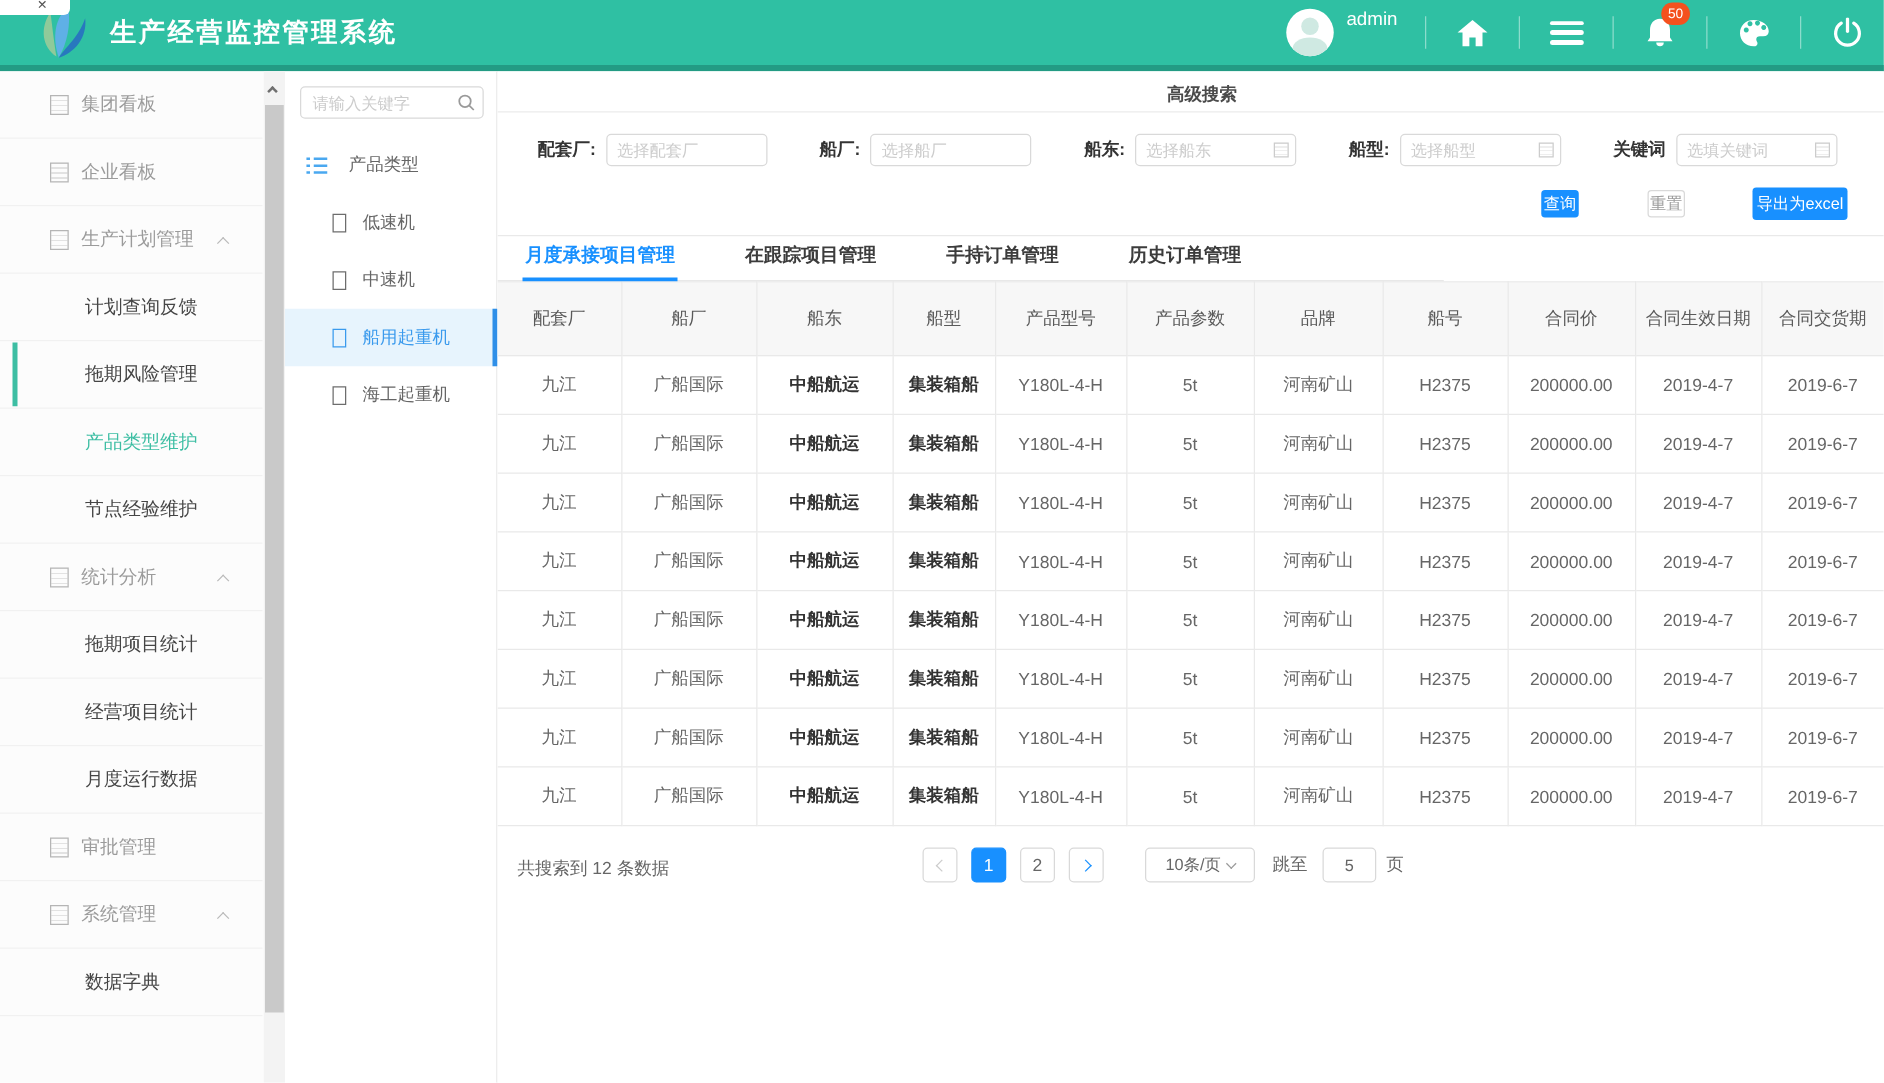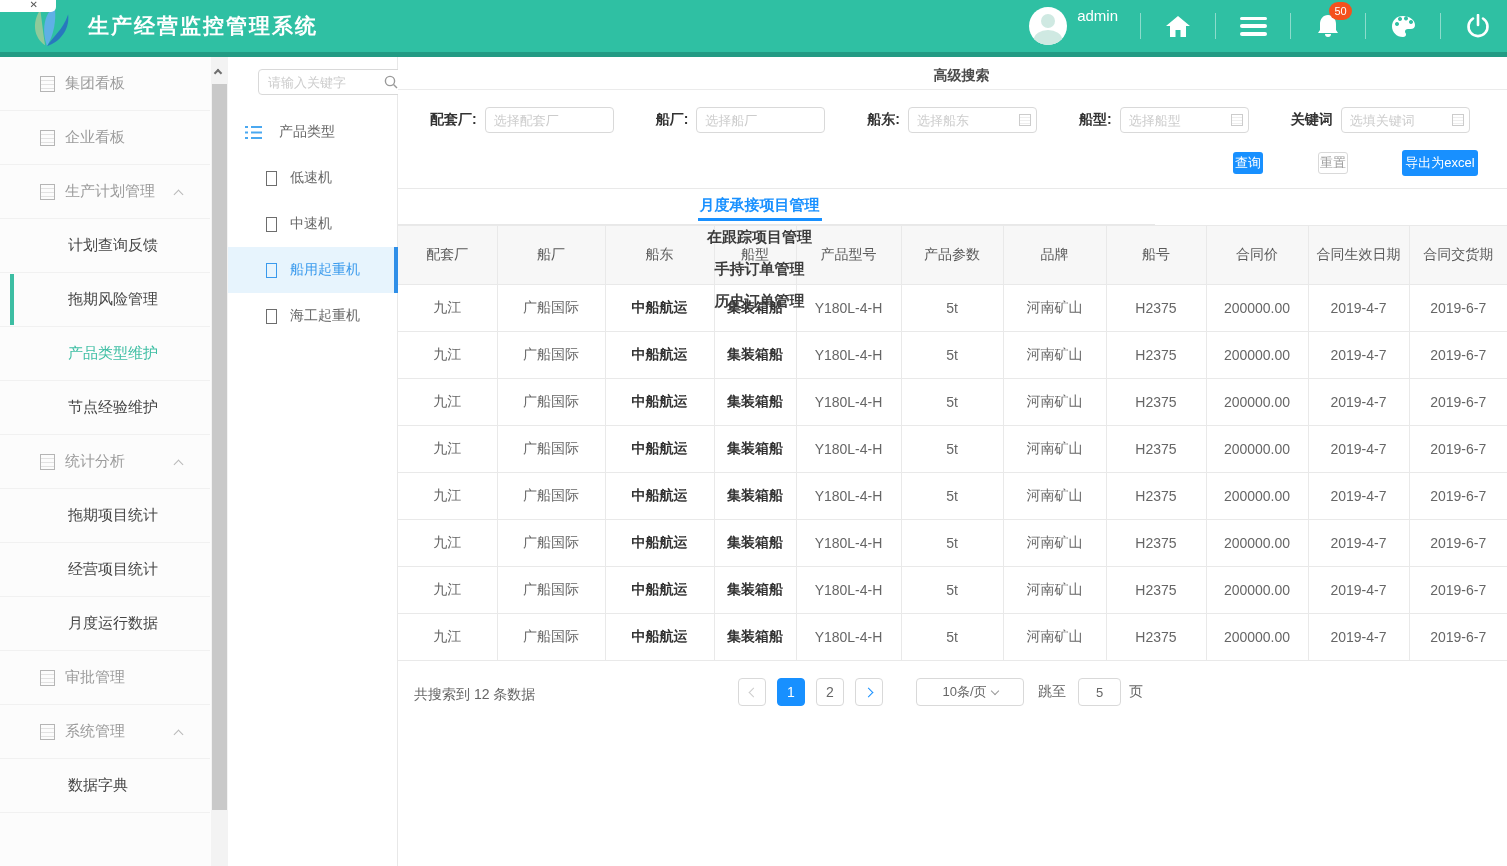--- a/index.html
+++ b/index.html
@@ -40,21 +40,21 @@
   .chev-up { position:absolute; right:28px; top:26px; width:7px; height:7px;
     border:solid #b9b9b9; border-width:0 1.5px 1.5px 0; transform:rotate(-135deg); }
   .marker { position:absolute; left:10px; top:1px; bottom:1px; width:4px; background:#3dbea3; }
   .sbar { position:absolute; right:0; top:0; bottom:0; width:17px; background:#f3f3f3; }
   .sbar .arrow { position:absolute; left:4px; top:13px; width:6px; height:6px;
     border:solid #6f6f6f; border-width:0 2px 2px 0; transform:rotate(-135deg); cursor:pointer;}
   .sbar .thumb { position:absolute; left:1px; top:27px; width:15px; height:726px; background:#c9c9c9; cursor:pointer;}
 
   
   .treepanel { width:170px; flex:none; background:#fff; border-right:1px solid #e8e8e8; position:relative; }
-  .tsearch { position:absolute; left:30px; top:12px; width:147px; height:26px; }
+  .tsearch { position:absolute; left:12px; top:12px; width:147px; height:26px; }
   .tsearch input { width:100%; height:100%; border:1px solid #d9d9d9; border-radius:4px;
     padding:0 26px 0 9px; font-size:13px; color:#555; outline:none; font-family:inherit;}
   .tsearch input::placeholder { color:#ccc; }
   .tsearch svg { position:absolute; right:7px; top:6px; }
   .tree { position:absolute; left:0; top:52px; width:170px; }
   .tree-row { height:46px; display:flex; align-items:center; font-size:14px; color:#666; cursor:pointer; position:relative;}
   .tree-root { padding-left:17px; }
   .tree-root .lbl { margin-left:17px; }
   .tree-item { padding-left:38px; }
   .tree-item .lbl { margin-left:13px; }
@@ -75,21 +75,21 @@
   .fld input.hasicon { padding-right:24px; }
   .fld input::placeholder { color:#ccc; }
   .in-tofu { position:absolute; right:6px; top:7px; width:12px; height:12px; border:1px solid #ccc;
     background:repeating-linear-gradient(to bottom, transparent 0 2px, #eee 2px 3px);}
   .sp-btns { height:41px; position:relative; border-bottom:1px solid #e9e9e9; }
   .btn { position:absolute; font-size:13px; font-family:inherit; cursor:pointer; border-radius:3px; }
   .btn-query { left:835px; top:4px; width:30px; height:22px; background:#1890ff; color:#fff; border:none; }
   .btn-reset { left:920px; top:4px; width:30px; height:22px; background:#fff; color:#9b9b9b; border:1px solid #d9d9d9; }
   .btn-export{ left:1004px; top:2px; width:76px; height:26px; background:#1890ff; color:#fff; border:none; font-size:13px;}
 
-  .tabs { height:36px; width:757px; border-bottom:1px solid #e8e8e8; display:flex; align-items:center; padding-left:22px;flex-direction:column; }
+  .tabs { height:36px; width:757px; border-bottom:1px solid #e8e8e8; display:flex; align-items:center; padding-left:22px; }
   .tab { font-size:15px; font-weight:bold; color:#3c3c3c; margin-right:56px; cursor:pointer;
     position:relative; height:36px; line-height:32px; }
   .tab.active { color:#1890ff; }
   .tab.active::after { content:""; position:absolute; left:-2px; right:-2px; bottom:0; height:3px; background:#1890ff; }
 
   table { border-collapse:collapse; table-layout:fixed; width:1109px; }
   th { height:59px; background:#f7f7f7; color:#5a5a5a; font-size:14px; font-weight:normal;
     border:1px solid #e9e9e9; text-align:center; }
   td { height:47px; color:#666; font-size:14px; border:1px solid #e9e9e9; text-align:center; }
   td.strong { color:#333; font-weight:bold; }
@@ -99,21 +99,21 @@
   .pager { position:relative; height:60px; }
   .summary { position:absolute; left:16px; top:25px; font-size:14px; color:#666; }
   .controls { position:absolute; left:340px; top:17px; display:flex; align-items:center; }
   .pbtn { width:28px; height:28px; border:1px solid #d9d9d9; border-radius:4px; background:#fff;
     display:flex; align-items:center; justify-content:center; margin-right:11px; cursor:pointer;
     font-size:14px; color:#666; }
   .pbtn.on { background:#1890ff; border-color:#1890ff; color:#fff; }
   .pchev { width:7px; height:7px; border:solid #ccc; border-width:0 1.5px 1.5px 0; }
   .pchev.prev { transform:rotate(135deg); margin-left:2px;}
   .pchev.next { transform:rotate(-45deg); border-color:#1890ff; margin-right:2px;}
-  .psel { width:108px; height:28px; border:1px solid #d9d9d9; border-radius:4px; display:flex;
+  .psel { width:88px; height:28px; border:1px solid #d9d9d9; border-radius:4px; display:flex;
     align-items:center; justify-content:center; font-size:13px; color:#666; cursor:pointer; margin:0 14px 0 22px;}
   .psel .dn { width:6px; height:6px; border:solid #999; border-width:0 1.5px 1.5px 0;
     transform:rotate(45deg); margin-left:5px; margin-top:-3px;}
   .jump-label,.jump-suffix { font-size:14px; color:#666; }
   .jump-input { width:43px; height:28px; border:1px solid #d9d9d9; border-radius:4px; text-align:center;
     font-size:13px; color:#666; margin:0 8px 0 12px; outline:none; font-family:inherit;}
 </style>
 </head>
 <body>
 

